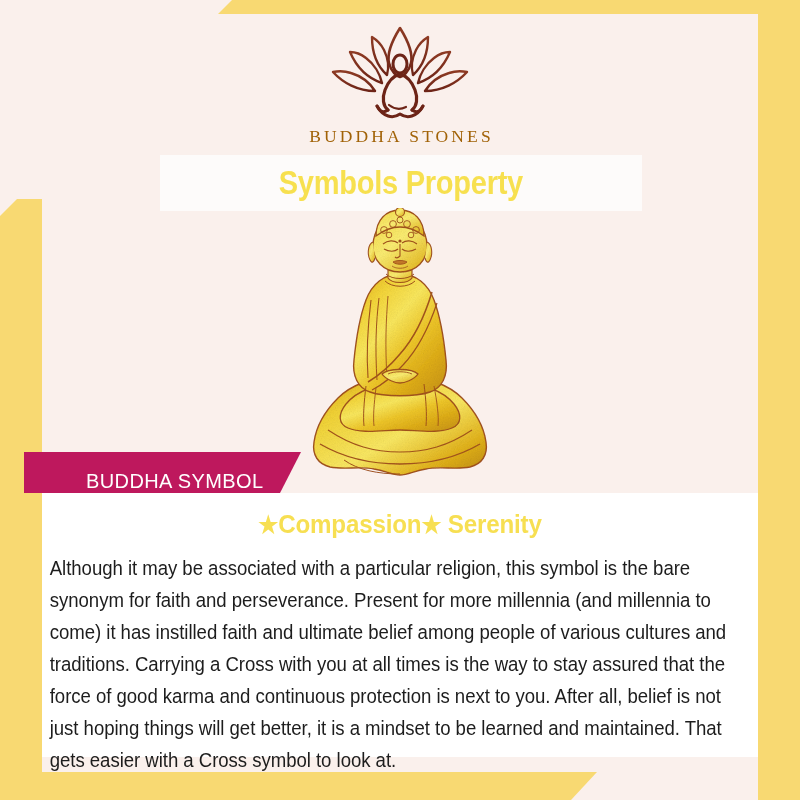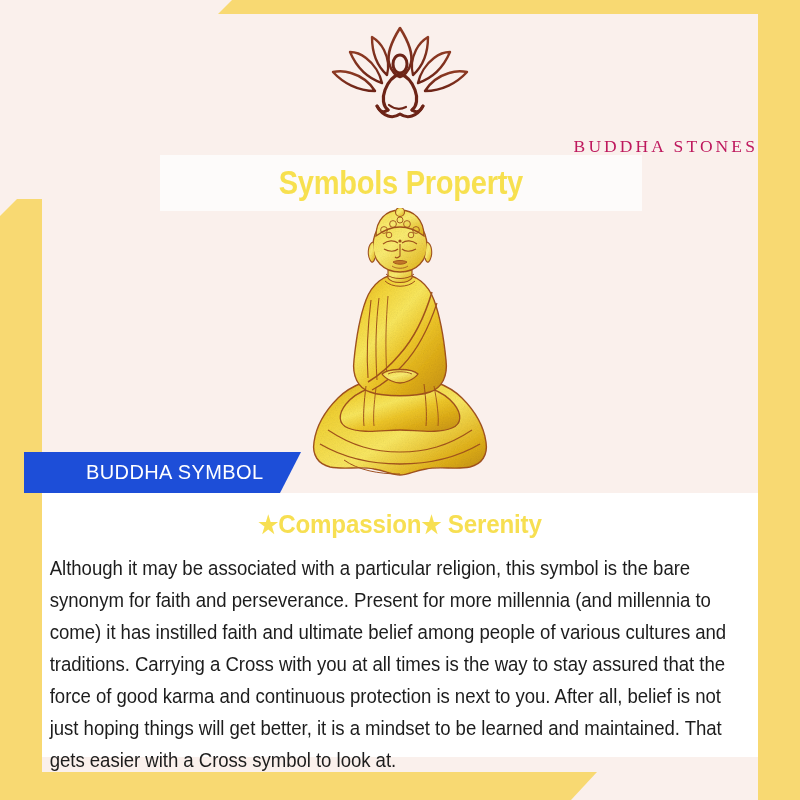--- a/index.html
+++ b/index.html
@@ -76,28 +76,27 @@
     top: 8px;
     width: 716px;
     text-align: center;
   }
   #logo-mark {
     display: block;
     margin: 0 auto;
   }
   #logo-wordmark {
     display: block;
-    margin-top: 16px;
+    margin-top: 6px;
     font-family: "Liberation Serif", serif;
     font-size: 17.5px;
     letter-spacing: 3.1px;
-    color: #be185d;
+    color: #a16207;
     text-indent: 3.1px;
     font-weight: 400;
-    text-align: right;
   }
 
   
   #title-band {
     position: absolute;
     left: 118px;
     top: 141px;
     width: 482px;
     height: 56px;
     background: #fdfbfa;
@@ -125,24 +124,24 @@
     height: 290px;
   }
 
   
   #symbol-banner {
     position: absolute;
     left: -18px;
     top: 438px;
     width: 277px;
     height: 41px;
-    background: #1d4ed8;
+    background: #be185d;
     clip-path: polygon(0 0, 100% 0, calc(100% - 21px) 100%, 0 100%);
     display: flex;
-    align-items: center;
+    align-items: flex-end;
   }
   #symbol-banner-label {
     margin-left: 62px;
     color: #ffffff;
     font-size: 20px;
     letter-spacing: 0.4px;
     font-weight: 400;
     white-space: nowrap;
   }
 

